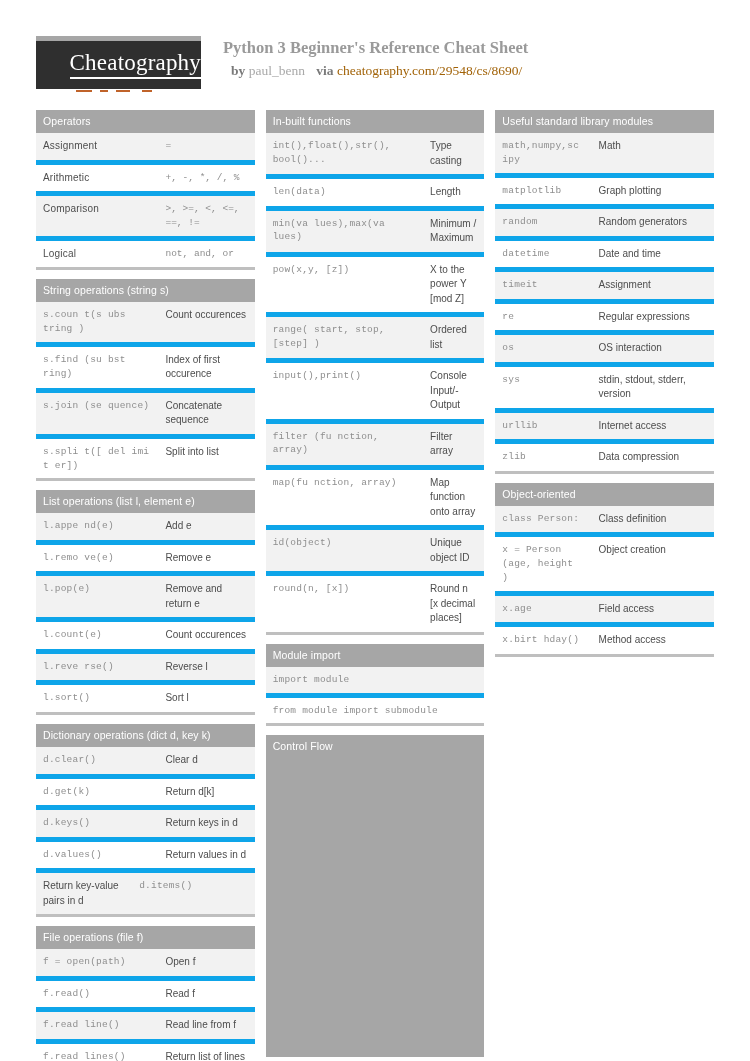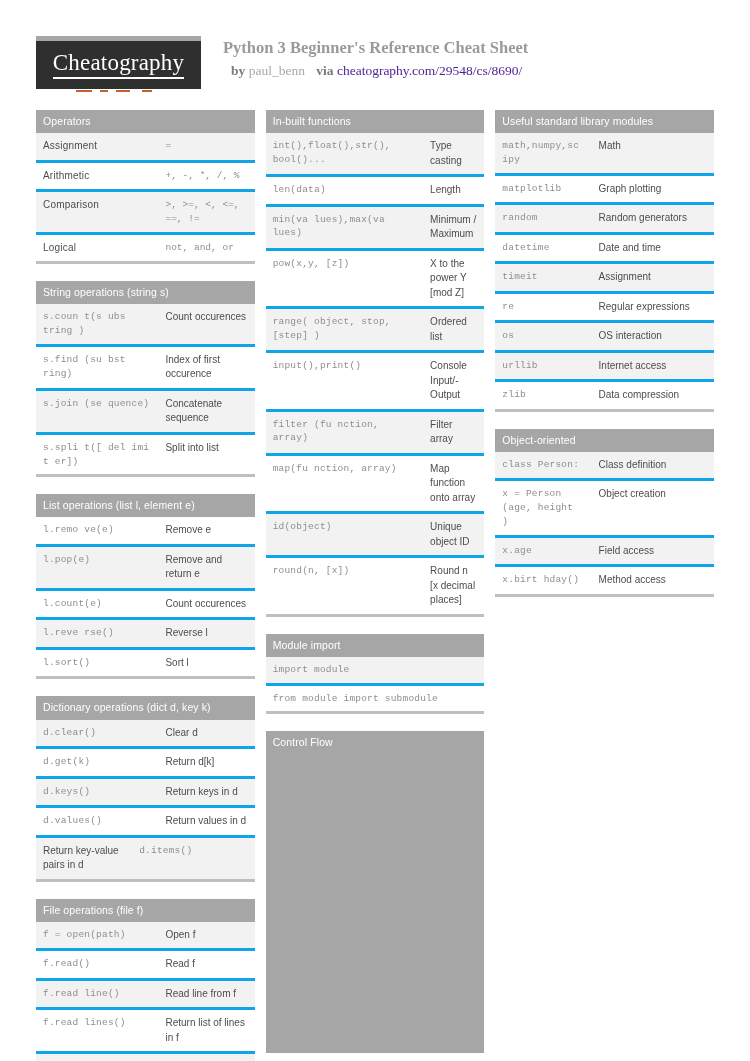--- a/index.html
+++ b/index.html
@@ -39,21 +39,21 @@
   .logo-topbar {
     height: 5px;
     background: #a6a6a6;
     width: 100%;
   }
   .logo-box {
     background: #2f2f2f;
     height: 48px;
     display: flex;
     align-items: center;
-    justify-content: center;
+    justify-content: flex-end;
   }
   .logo-text {
     font-family: "Liberation Serif", serif;
     color: #ffffff;
     font-size: 23px;
     letter-spacing: 0.2px;
     position: relative;
     line-height: 1;
     padding-bottom: 3px;
     border-bottom: 2px solid #ffffff;
@@ -87,54 +87,54 @@
     font-size: 13.5px;
     color: #b4b4b4;
     line-height: 1.3;
   }
   .byline b {
     color: #7a7a7a;
     font-weight: bold;
     padding-left: 8px;
   }
   .byline .author { color: #a9a9a9; }
-  .byline .url { color: #4c1d95; }
+  .byline .url { color: #a16207; }
 
   
   .columns {
     display: flex;
     padding: 18px 36px 0 36px;
     box-sizing: border-box;
     gap: 11px;
     align-items: flex-start;
   }
   .column {
     flex: 1 1 0;
     min-width: 0;
   }
 
   
   .card {
-    margin-bottom: 17px;
+    margin-bottom: 9px;
     border-bottom: 3px solid #bfbfbf;
     background: #14532d;
   }
   .card-title {
     background: #a6a6a6;
     color: #ffffff;
     font-size: 10.5px;
     padding: 5px 7px 5px 7px;
     line-height: 1.25;
     letter-spacing: 0.1px;
   }
   .rows { width: 100%; }
   .row {
     display: flex;
     background: #ffffff;
-    border-bottom: 3px solid #0ea5e9;
+    border-bottom: 5px solid #0ea5e9;
   }
   .row.alt { background: #f2f2f2; }
   .row:last-child { border-bottom: none; }
   .cell {
     padding: 6px 7px 6px 7px;
     box-sizing: border-box;
     line-height: 1.45;
     word-break: break-word;
   }
   .cell.code {
@@ -244,20 +244,24 @@
             </div>
             <div class="row">
               <div class="cell code">s.spli t([ del imi t er])</div>
               <div class="cell desc">Split into list</div>
             </div>
           </div>
         </div>
         <div class="card">
           <div class="card-title">List operations (list l, element e)</div>
           <div class="rows">
+            <div class="row alt">
+              <div class="cell code">l.appe nd(e)</div>
+              <div class="cell desc">Add e</div>
+            </div>
             <div class="row">
               <div class="cell code">l.remo ve(e)</div>
               <div class="cell desc">Remove e</div>
             </div>
             <div class="row alt">
               <div class="cell code">l.pop(e)</div>
               <div class="cell desc">Remove and return e</div>
             </div>
             <div class="row">
               <div class="cell code">l.count(e)</div>
@@ -342,21 +346,21 @@
             </div>
             <div class="row alt">
               <div class="cell code">min(va lues),max(va lues)</div>
               <div class="cell desc">Minimum / Maximum</div>
             </div>
             <div class="row">
               <div class="cell code">pow(x,y, [z])</div>
               <div class="cell desc">X to the power Y [mod Z]</div>
             </div>
             <div class="row alt">
-              <div class="cell code">range( object, stop, [step] )</div>
+              <div class="cell code">range( start, stop, [step] )</div>
               <div class="cell desc">Ordered list</div>
             </div>
             <div class="row">
               <div class="cell code">input(),print()</div>
               <div class="cell desc">Console Input/-Output</div>
             </div>
             <div class="row alt">
               <div class="cell code">filter (fu nction, array)</div>
               <div class="cell desc">Filter array</div>
             </div>
@@ -415,20 +419,24 @@
               <div class="cell desc">Assignment</div>
             </div>
             <div class="row">
               <div class="cell code">re</div>
               <div class="cell desc">Regular expressions</div>
             </div>
             <div class="row alt">
               <div class="cell code">os</div>
               <div class="cell desc">OS interaction</div>
             </div>
+            <div class="row">
+              <div class="cell code">sys</div>
+              <div class="cell desc">stdin, stdout, stderr, version</div>
+            </div>
             <div class="row alt">
               <div class="cell code">urllib</div>
               <div class="cell desc">Internet access</div>
             </div>
             <div class="row">
               <div class="cell code">zlib</div>
               <div class="cell desc">Data compression</div>
             </div>
           </div>
         </div>

